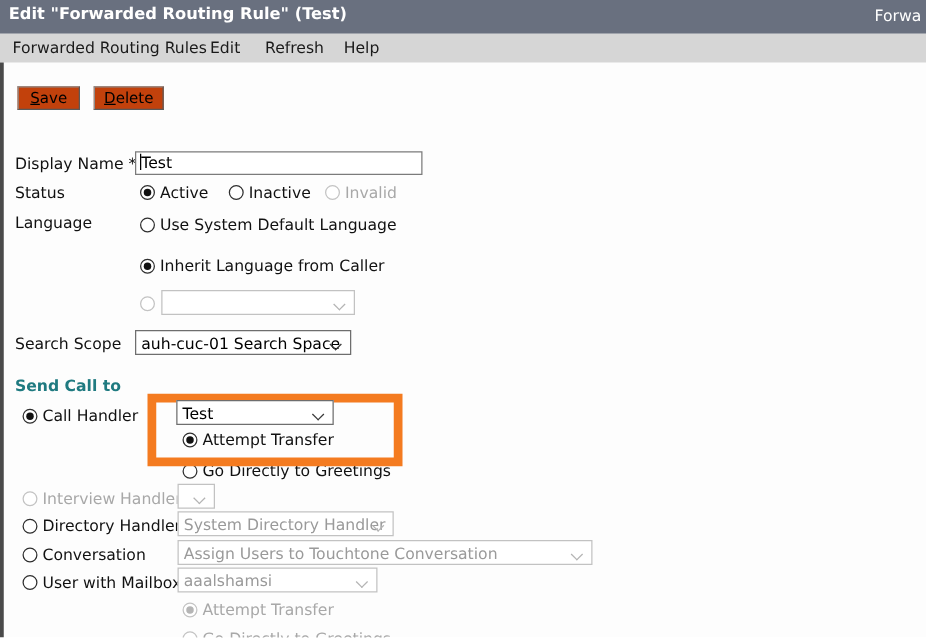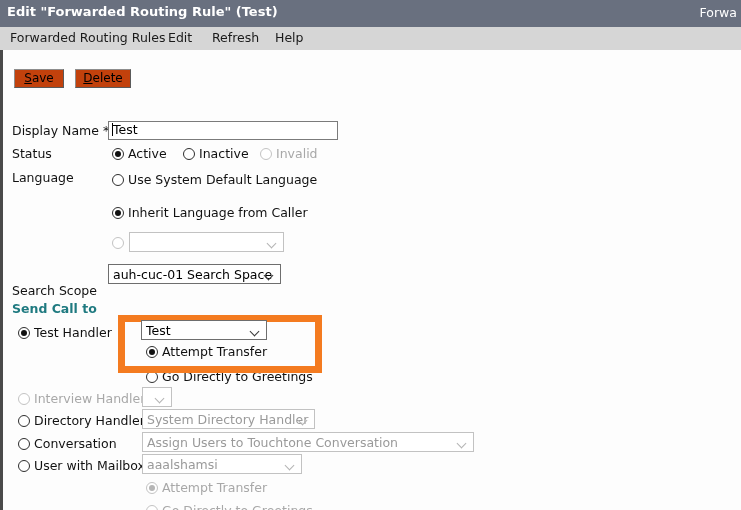--- a/index.html
+++ b/index.html
@@ -243,33 +243,33 @@
       <span class="radio"></span>
       <span class="rlabel">Use System Default Language</span>
     </div>
     <div class="radio-row" style="left:109px; top:187px;">
       <span class="radio disabled"></span>
     </div>
     <div class="sel disabled" style="left:126px; top:182px; width:155px;">
       <span class="selcaret"></span>
     </div>
 
-    <div class="flabel" style="left:9px; top:233px;">Search Scope</div>
+    <div class="flabel" style="left:9px; top:217px;">Search Scope</div>
     <div class="sel" style="left:105px; top:214px; width:173px;">
       <span>auh-cuc-01 Search Space</span>
       <span class="selcaret"></span>
     </div>
 
     <div class="section-head" style="left:9px; top:251px;">Send Call to</div>
 
     <div class="highlight-box" style="left:115px; top:265px; width:204px; height:58px;"></div>
 
     <div class="radio-row" style="left:15px; top:275px;">
       <span class="radio checked"></span>
-      <span class="rlabel">Test Handler</span>
+      <span class="rlabel">Call Handler</span>
     </div>
     <div class="sel" style="left:138px; top:270px; width:126px; z-index:6;">
       <span>Test</span>
       <span class="selcaret"></span>
     </div>
     <div class="radio-row" style="left:143px; top:294px; z-index:6;">
       <span class="radio checked"></span>
       <span class="rlabel">Attempt Transfer</span>
     </div>
     <div class="radio-row" style="left:143px; top:319px;">

